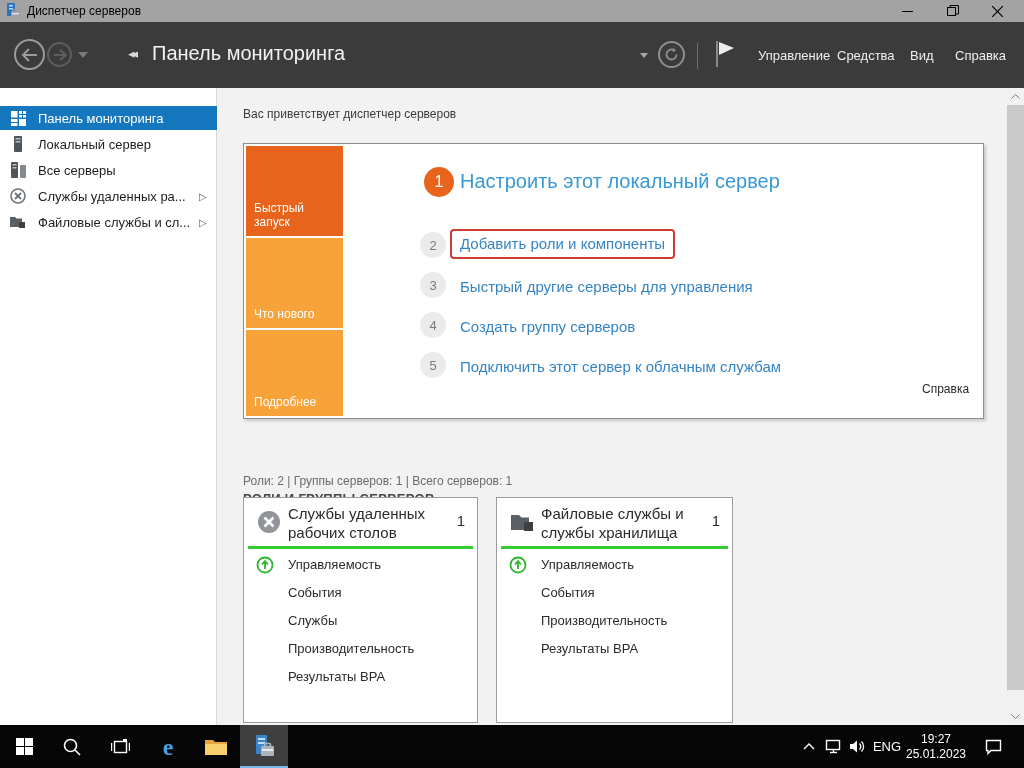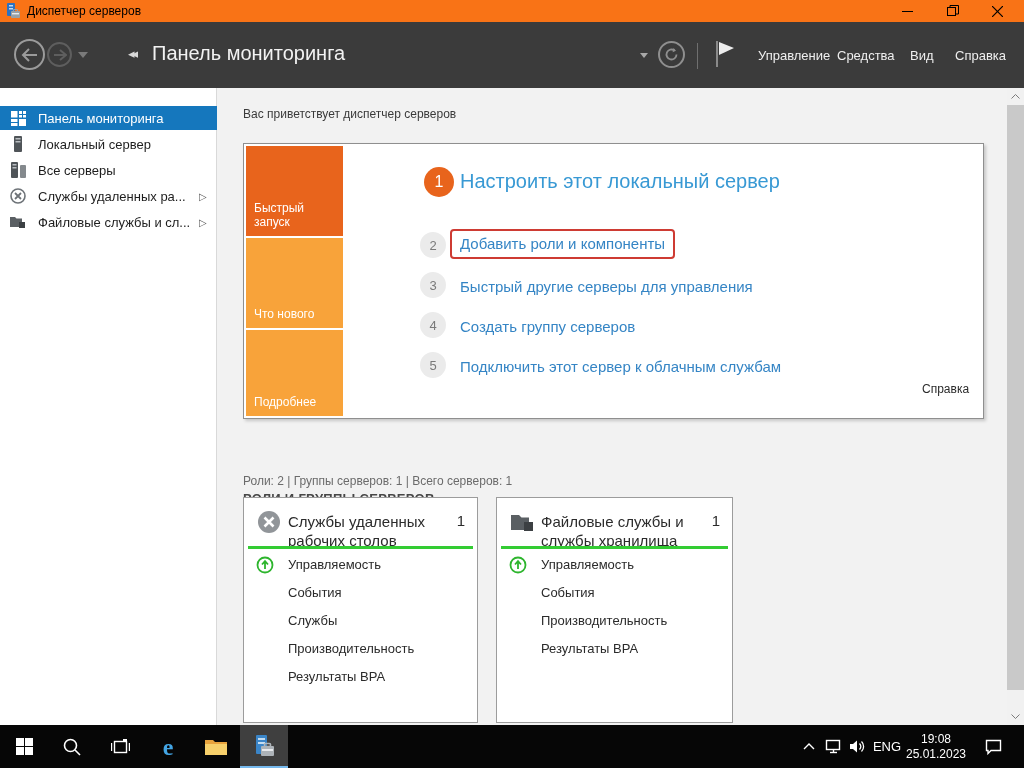--- a/index.html
+++ b/index.html
@@ -1,21 +1,21 @@
 <!DOCTYPE html>
 <html><head>
 <meta charset="utf-8">
 <style>
   * { margin:0; padding:0; box-sizing:border-box; }
   html,body { width:1024px; height:768px; overflow:hidden; }
   body { font-family:"Liberation Sans","DejaVu Sans",sans-serif; }
   #screen { position:relative; width:1024px; height:768px; background:#F2F2F2; overflow:hidden; }
 
   
-  .titlebar { position:absolute; left:0; top:0; width:1024px; height:22px; background:#f97316; }
+  .titlebar { position:absolute; left:0; top:0; width:1024px; height:22px; background:#a3a3a3; }
   .titlebar .appicon { position:absolute; left:5px; top:3px; }
   .titlebar .apptitle { position:absolute; left:27px; top:4px; font-size:12px; color:#000; }
   .winbtn { position:absolute; top:0; width:45px; height:22px; display:flex; align-items:center; justify-content:center; }
   .winbtn.min { left:885px; } .winbtn.restore { left:930px; } .winbtn.close { left:975px; }
 
   
   .navbar { position:absolute; left:0; top:22px; width:1024px; height:66px; background:#3B3B3B; }
   .navcircle { position:absolute; border-radius:50%; display:flex; align-items:center; justify-content:center; }
   .back { left:14px; top:17px; width:31px; height:31px; border:2px solid #9B9B9B; }
   .fwd  { left:47px; top:20px; width:25px; height:25px; border:2px solid #5E5E5E; }
@@ -56,21 +56,21 @@
   .redbox { position:absolute; left:206px; top:85px; border:2px solid #CE3B33; border-radius:4px; padding:4px 8px; }
   .redbox .tasklink { position:static; }
   .hide-link { position:absolute; left:678px; top:238px; font-size:12px; color:#2B2B2B; cursor:pointer; }
 
   .roles-title { position:absolute; left:243px; top:455px; font-size:13px; font-weight:bold; color:#474747; letter-spacing:0.3px;margin-top:36px; }
   .roles-subtitle { position:absolute; left:243px; top:474px; font-size:12px; color:#6B6B6B; }
 
   .roletile { position:absolute; top:497px; height:226px; background:#FFFFFF; border:1px solid #9C9C9C; }
   .tile1 { left:243px; width:235px; } .tile2 { left:496px; width:237px; }
   .roletile .ricon { position:absolute; left:12px; top:11px; width:26px; height:26px; }
-  .roletile .rtitle { position:absolute; left:44px; top:7px; width:150px; font-size:15px; line-height:1.25; color:#2B2B2B; cursor:pointer;margin-top:8px; }
+  .roletile .rtitle { position:absolute; left:44px; top:7px; width:150px; font-size:15px; line-height:1.25; color:#2B2B2B; cursor:pointer; }
   .roletile .rcount { position:absolute; right:12px; top:14px; font-size:15px; color:#2B2B2B; }
   .roletile .greenrule { position:absolute; left:4px; right:4px; top:48px; height:3px; background:#33CC33; }
   .rrow { position:absolute; left:0; width:100%; height:24px; }
   .rrow .rowicon { position:absolute; left:12px; top:2px; }
   .rrow .rowlabel { position:absolute; left:44px; top:3px; font-size:13px; color:#2B2B2B; cursor:pointer; white-space:nowrap; }
   .rw0 { top:56px; } .rw1 { top:84px; } .rw2 { top:112px; } .rw3 { top:140px; } .rw4 { top:168px; }
 
   
   .scrollbar { position:absolute; left:1007px; top:88px; width:17px; height:637px; background:#F1F1F1; }
   .sb-btn { position:absolute; left:0; width:17px; height:17px; display:flex; align-items:center; justify-content:center; }
@@ -390,21 +390,21 @@
       </svg>
     </div>
     <div class="tray-item tray-speaker">
       <svg width="17" height="15" viewBox="0 0 17 15">
         <path d="M1 5 H4 L8 1.5 V13.5 L4 10 H1 Z" fill="#FFF"></path>
         <path d="M10.5 4.5 A4.5 4.5 0 0 1 10.5 10.5 M12.5 2.5 A7 7 0 0 1 12.5 12.5" fill="none" stroke="#FFF" stroke-width="1.3"></path>
       </svg>
     </div>
     <div class="tray-item tray-lang">ENG</div>
     <div class="tray-item tray-clock">
-      <span>19:08</span>
+      <span>19:27</span>
       <span>25.01.2023</span>
     </div>
     <div class="tray-item tray-action">
       <svg width="17" height="16" viewBox="0 0 17 16">
         <path d="M1.5 1.5 H15.5 V11.5 H6 L3 14.5 V11.5 H1.5 Z" fill="none" stroke="#FFF" stroke-width="1.4"></path>
       </svg>
     </div>
   </div>
 
 </div>

